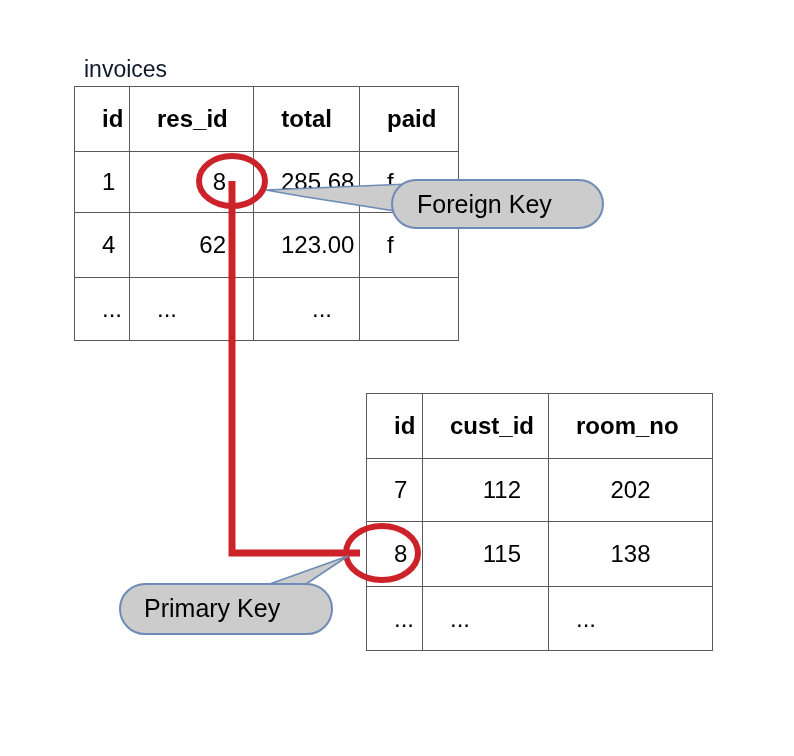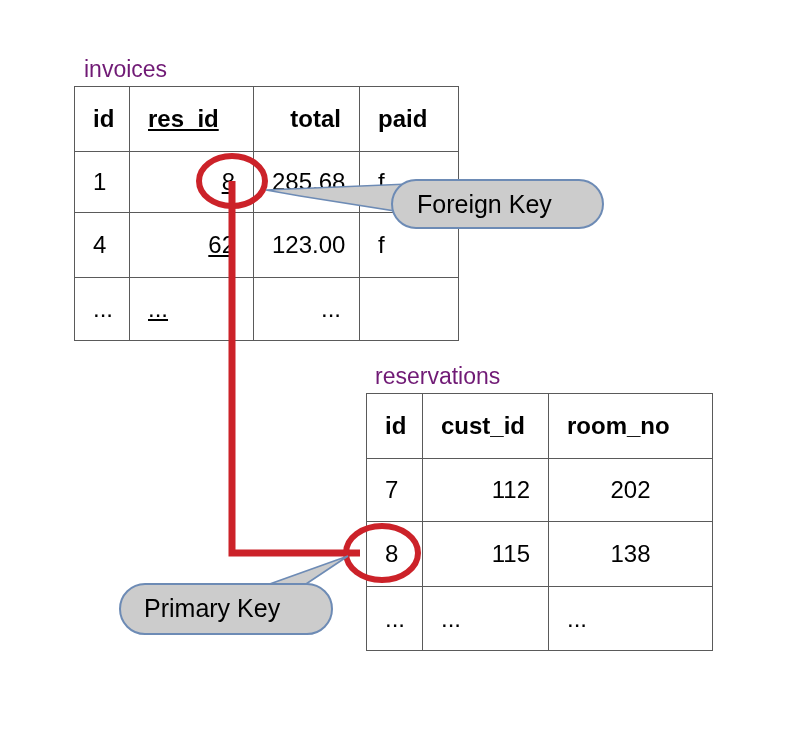--- a/index.html
+++ b/index.html
@@ -11,51 +11,51 @@
     position: relative;
     width: 794px;
     height: 756px;
     background: #ffffff;
     font-family: "Liberation Sans", sans-serif;
     overflow: hidden;
   }
   .table-title {
     position: absolute;
     font-size: 23px;
-    color: #701a75;
+    color: #0f172a;
     line-height: 1;
     white-space: nowrap;
   }
   .db-table {
     position: absolute;
     border-collapse: collapse;
     table-layout: fixed;
     background: #ffffff;
   }
   .db-table td, .db-table th {
     border: 1px solid #5a5a5a;
-    padding: 0 18px;
+    padding: 0 27px;
     font-size: 24px;
     color: #000000;
     font-weight: normal;
     vertical-align: middle;
     box-sizing: border-box;
     background: transparent;
   }
   .db-table th {
     font-weight: bold;
     text-align: left;
   }
   .al-left   { text-align: left; }
   .al-right  { text-align: right; }
   .al-center { text-align: center; margin-left: 44px; }
 
   #invoices-table { left: 74px; top: 86px; width: 384px; }
   #invoices-table .c0 { width: 55px; }
-  #invoices-table .c1 { width: 124px; text-decoration: underline; }
+  #invoices-table .c1 { width: 124px; }
   #invoices-table .c2 { width: 106px; text-align: right; }
   #invoices-table .c3 { width: 99px; }
   #invoices-table tr.hdr  { height: 65px; }
   #invoices-table tr.r1   { height: 61px; }
   #invoices-table tr.r2   { height: 65px; }
   #invoices-table tr.r3   { height: 63px; }
 
   #reservations-table { left: 366px; top: 393px; width: 346px; }
   #reservations-table .c0 { width: 56px; }
   #reservations-table .c1 { width: 126px; }
@@ -110,21 +110,20 @@
     </tr>
     <tr class="r3">
       <td class="c0 al-left">...</td>
       <td class="c1 al-left">...</td>
       <td class="c2 al-left">...</td>
       <td class="c3 al-left"></td>
     </tr>
   </tbody>
     </table>
 
-  <div class="table-title" id="reservations-title" style="left:375px; top:365px;">reservations</div>
 
   <table class="db-table" id="reservations-table">
     <tbody>
         <tr class="hdr">
       <th class="c0 al-left">id</th>
       <th class="c1 al-left">cust_id</th>
       <th class="c2 al-left">room_no</th>
     </tr>
     <tr class="r1">
       <td class="c0 al-left">7</td>

